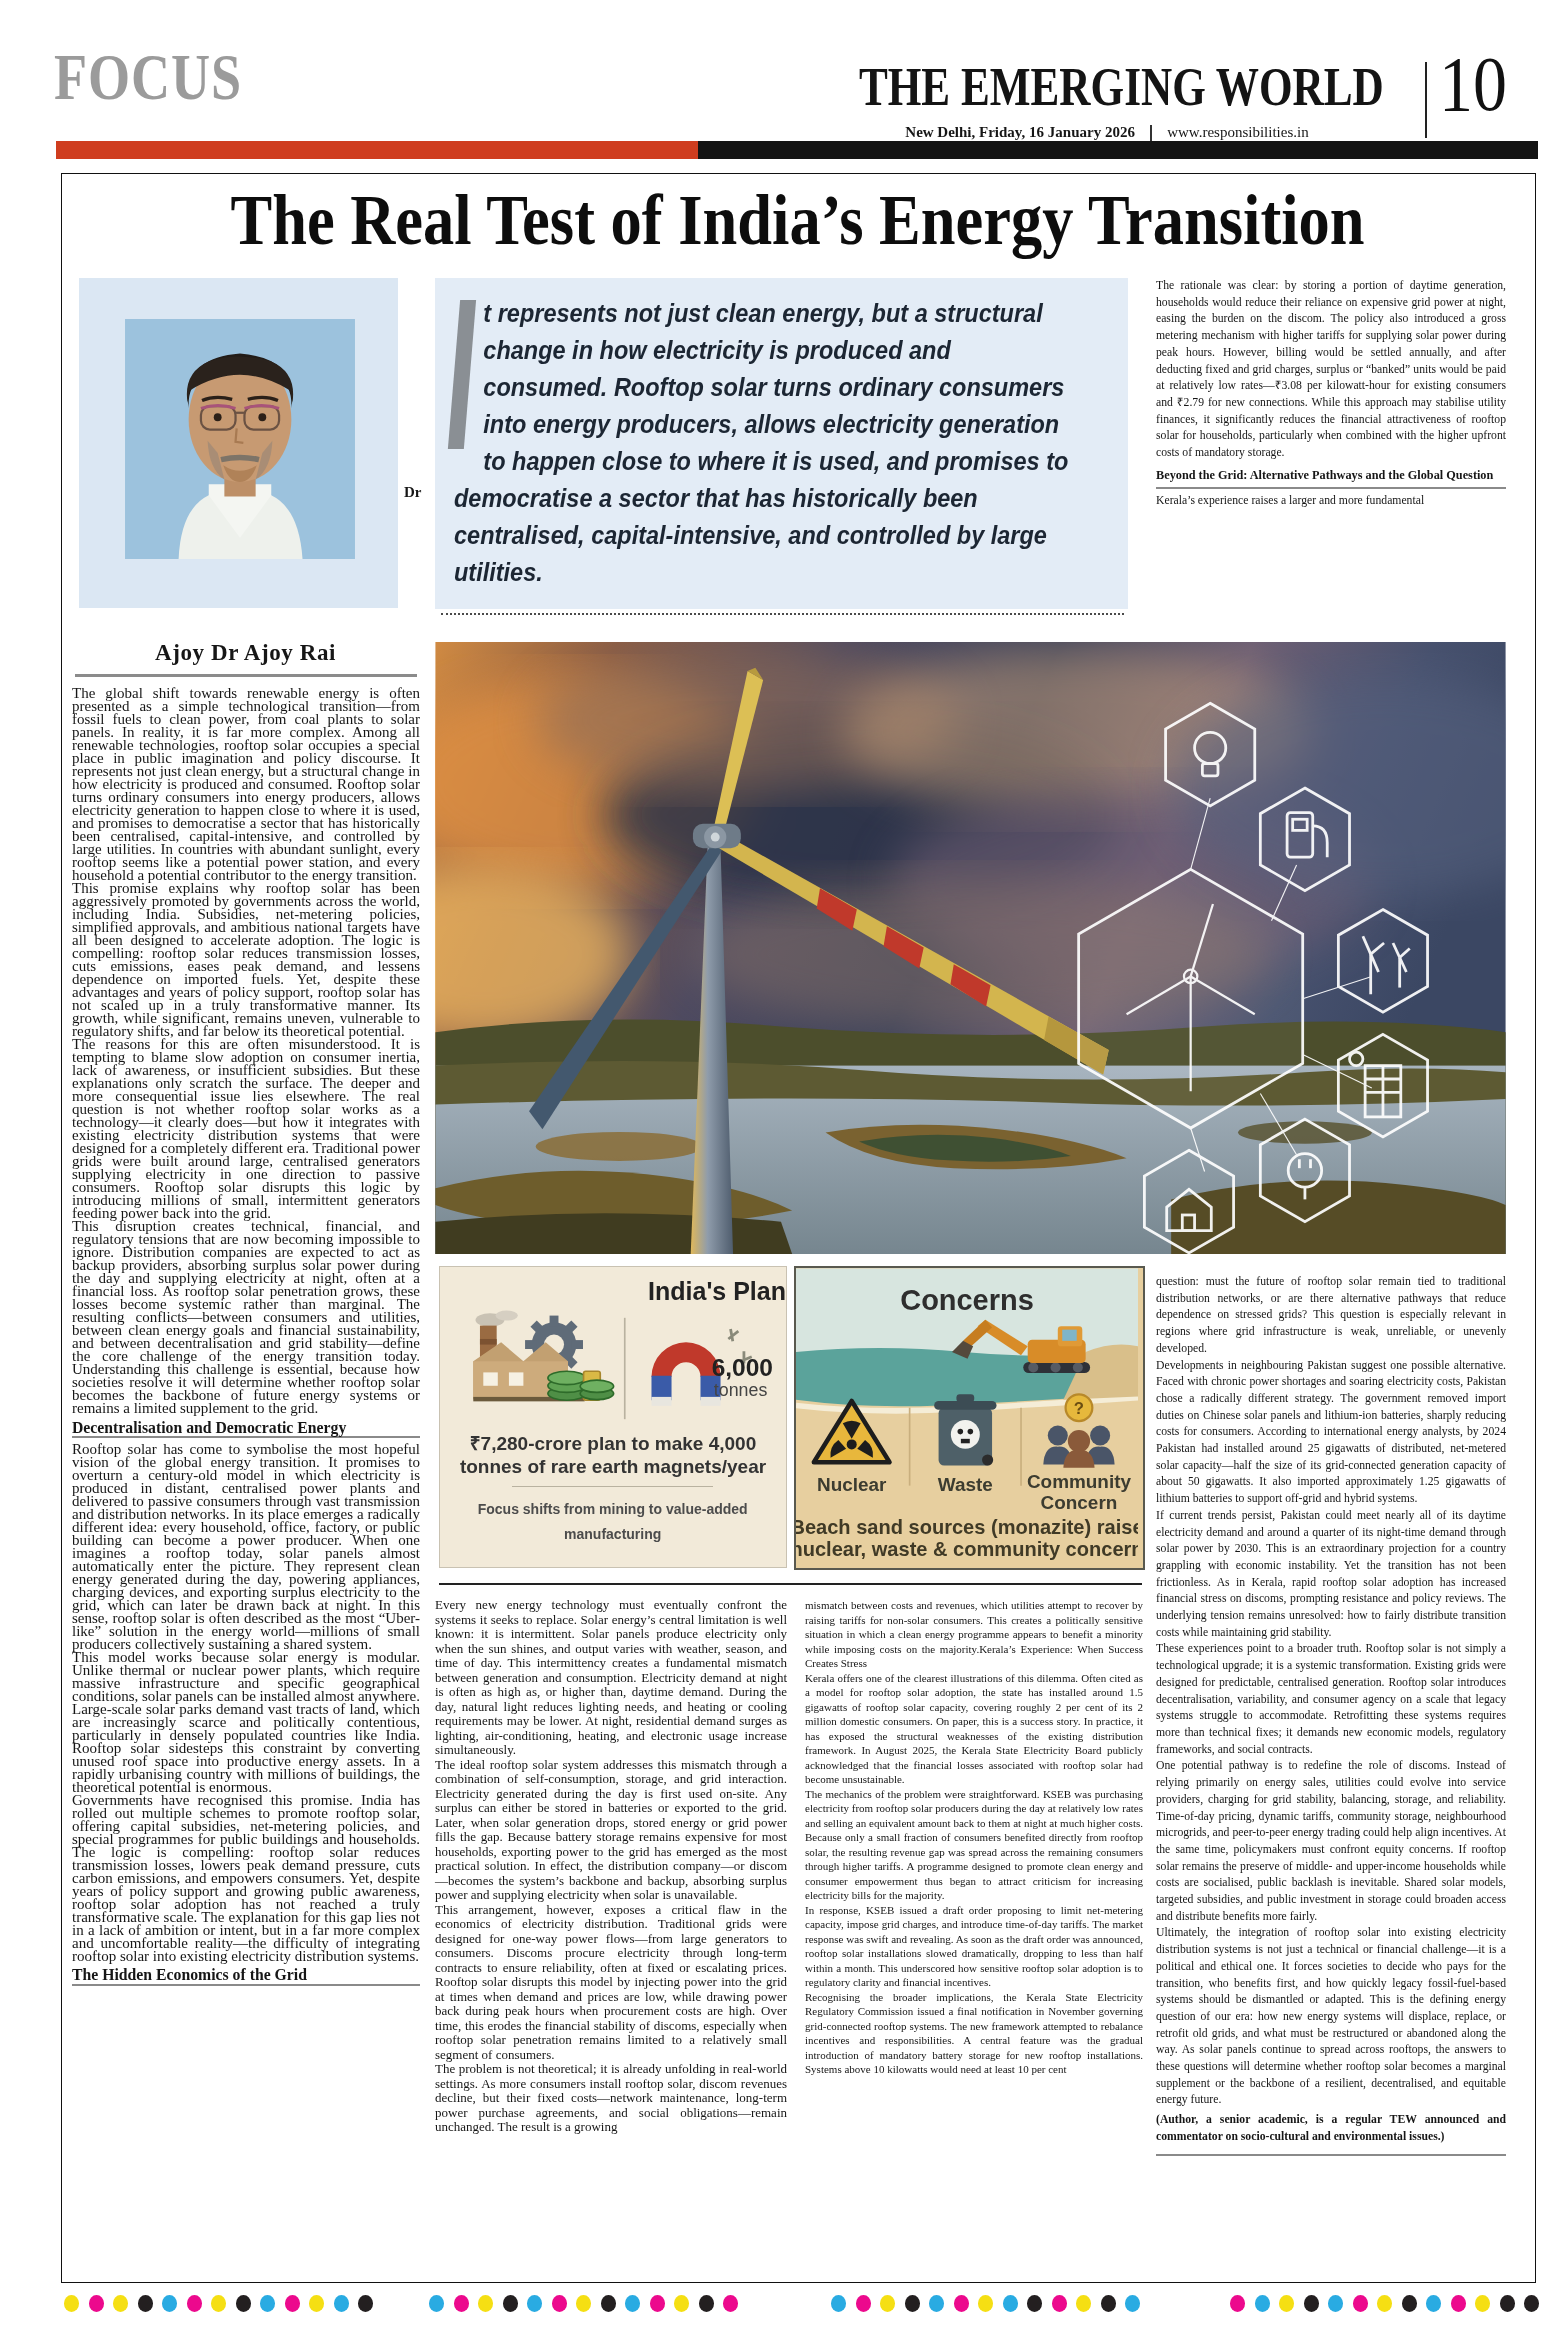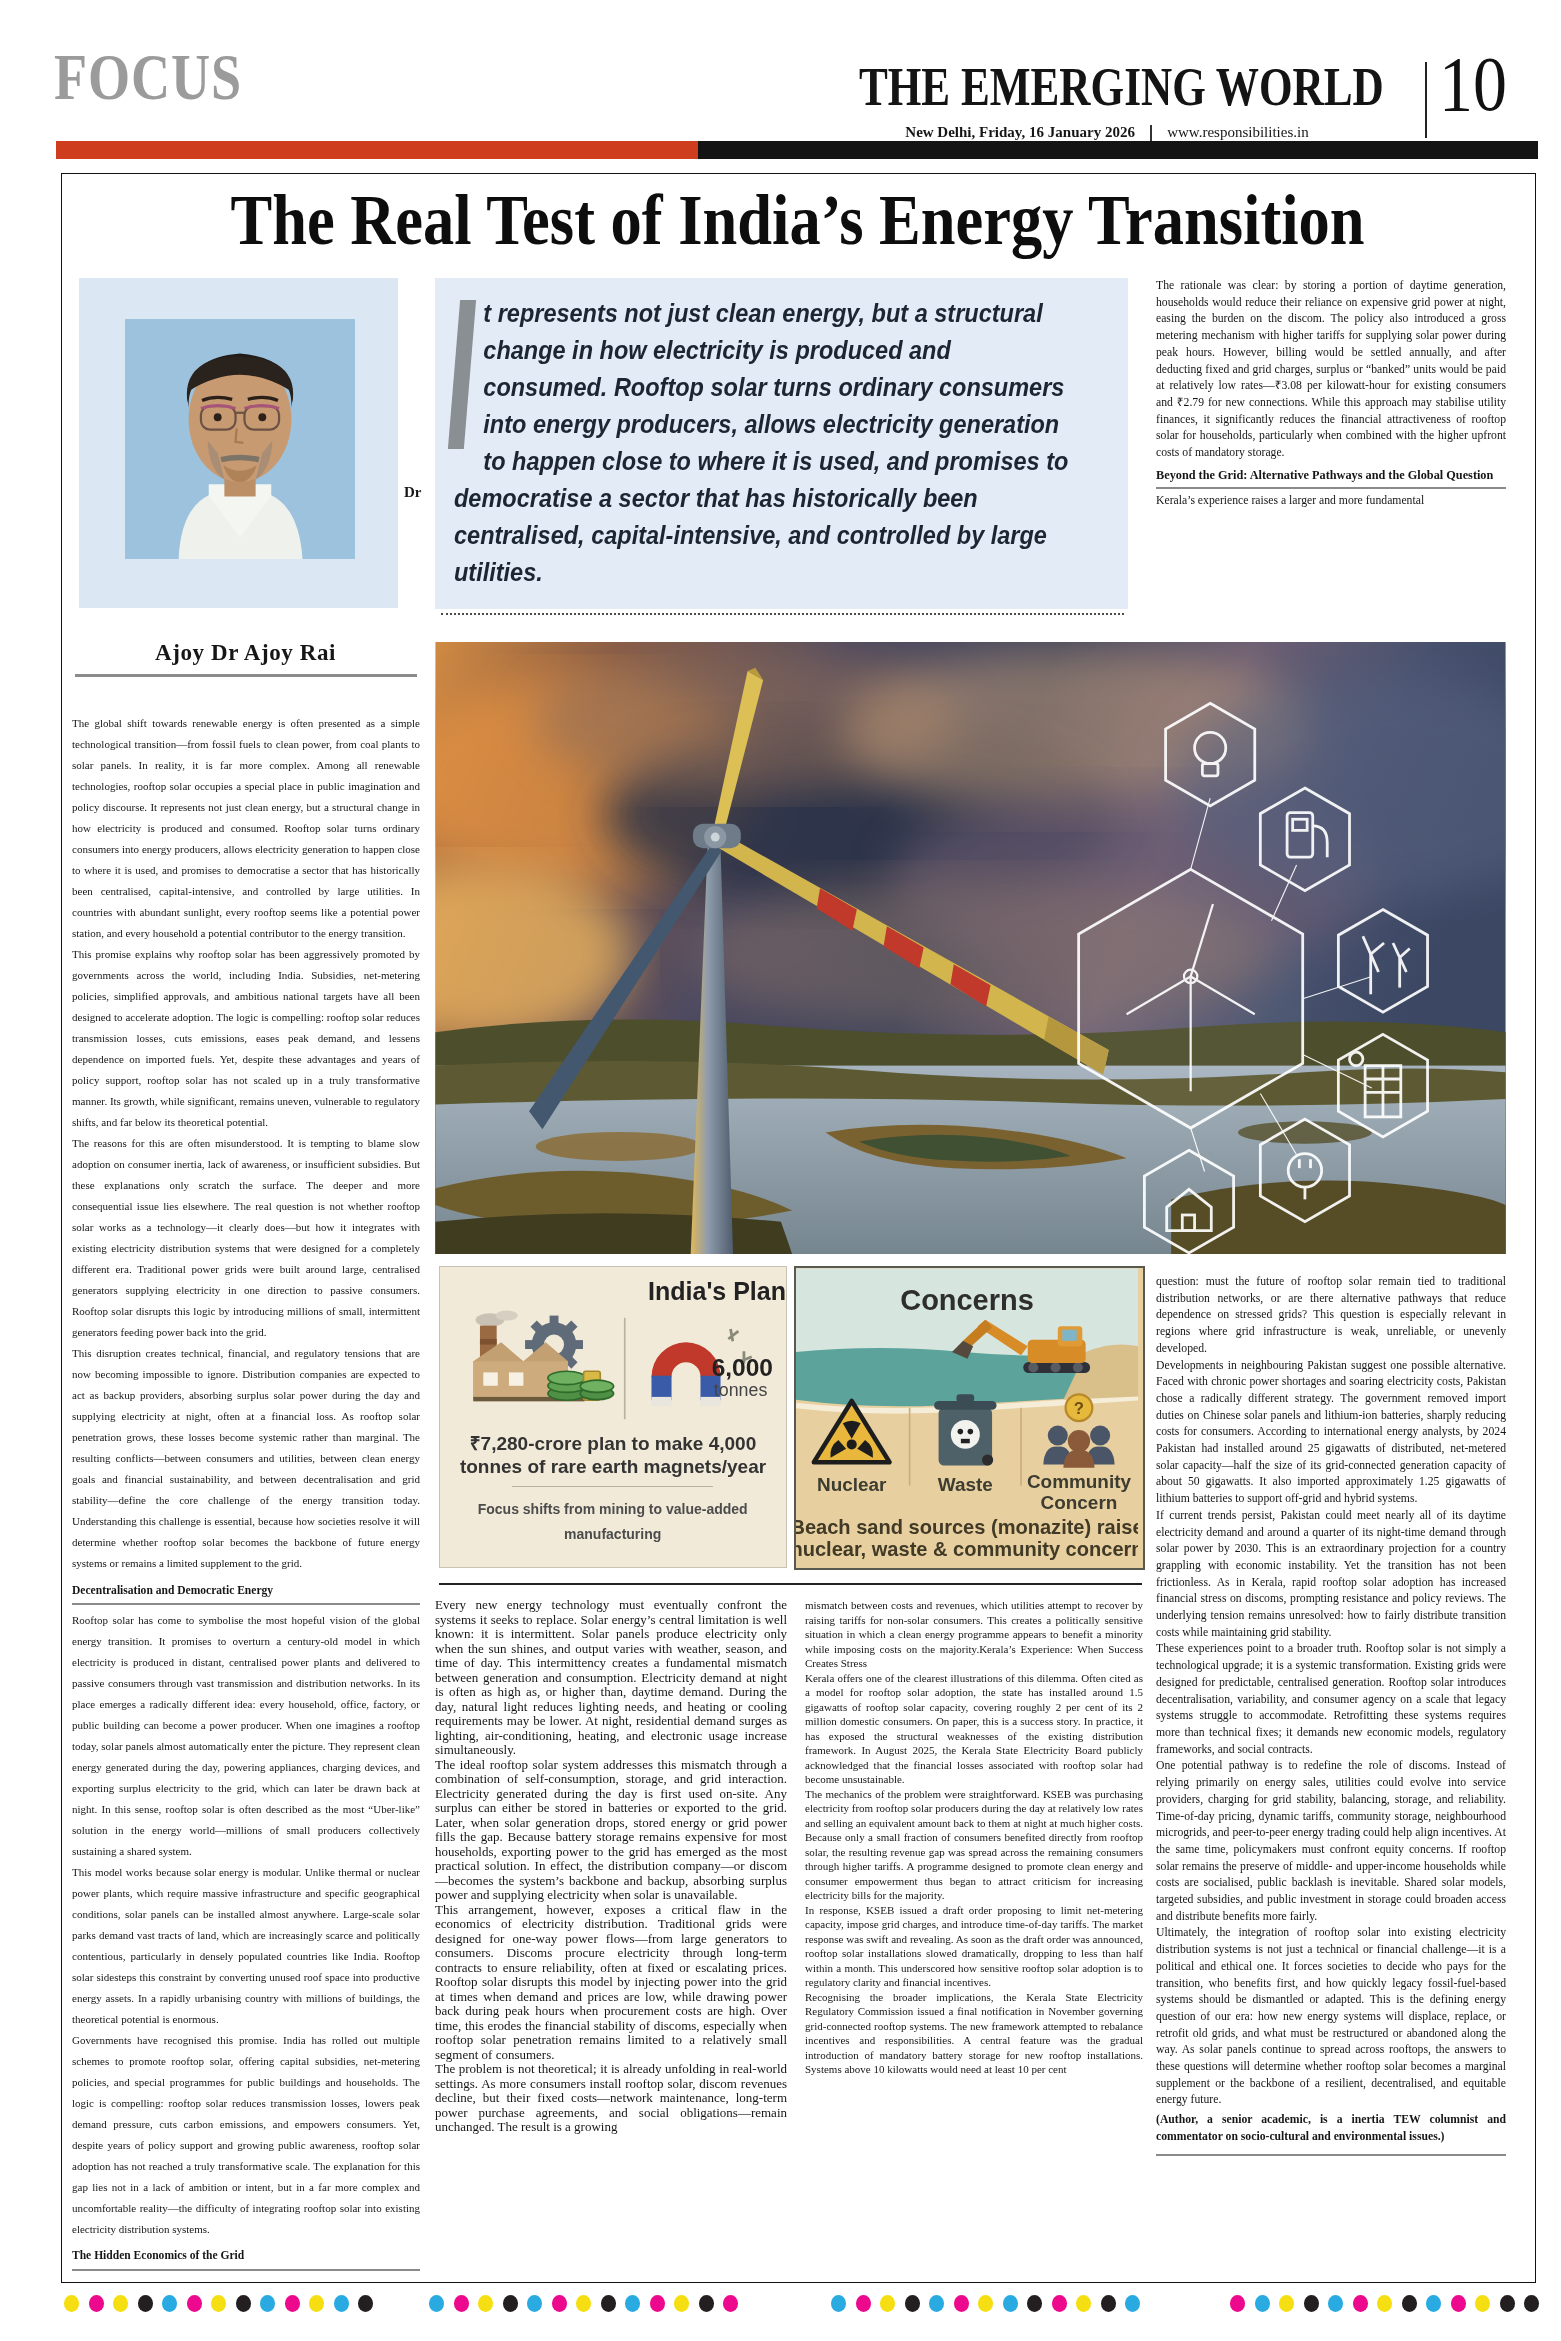--- a/index.html
+++ b/index.html
@@ -24,21 +24,21 @@
   .dr-label{left:404px;top:484px;font-size:15px;font-weight:bold;}
   .byline{left:72px;top:640px;width:347px;text-align:center;font-size:23px;font-weight:bold;letter-spacing:0.6px;}
   .byline-rule{left:75px;top:674px;width:342px;height:2.8px;background:#8b8b8b;}
   
   .quote-panel{left:435px;top:278px;width:693px;height:331px;background:#e3ecf6;}
   .quote-inner{position:absolute;left:19px;top:16.7px;width:658px;font-family:"Liberation Sans",sans-serif;font-weight:bold;font-style:italic;font-size:25px;line-height:37px;color:#1c2633;transform:scaleX(.94);transform-origin:left top;}
   .quote-bar{float:left;width:16.7px;height:149px;background:#8a8f94;margin:5.6px 14.5px 4.5px 0;transform:skewX(-5deg);}
   .quote-dotted{left:441px;top:613px;width:683px;border-top:2.8px dotted #4a4a4a;}
   
   .bodycol{position:absolute;text-align:justify;}
-  .col1{left:72px;top:713px;width:348px;font-size:11px;line-height:21px;}
+  .col1{left:72px;top:687px;width:348px;font-size:15px;line-height:13px;}
   .col2{left:435px;top:1598px;width:352px;font-size:13px;line-height:14.5px;}
   .col3{left:805px;top:1598px;width:338px;font-size:11px;line-height:14.5px;}
   .col4top{left:1156px;top:278px;width:350px;font-size:11.7px;line-height:16.7px;}
   .col4bot{left:1156px;top:1274px;width:350px;font-size:11.7px;line-height:16.7px;}
   .para{margin:0;}
   .subhead{margin:5.6px 0 4.5px 0;font-size:1.05em;font-weight:bold;border-bottom:2.2px solid #8a8a8a;padding-bottom:2.8px;}
   .note{font-weight:bold;margin-top:3.3px;border-bottom:2.8px solid #8a8a8a;padding-bottom:7.8px;}
   
   .photo{left:435px;top:642px;width:1071px;height:612px;overflow:hidden;}
   
@@ -135,21 +135,21 @@
     <h3 class="subhead">Beyond the Grid: Alternative Pathways and the Global Question</h3>
     <p class="para">Kerala’s experience raises a larger and more fundamental</p>
   </div>
 <div class="bodycol col4bot">
     <p class="para">question: must the future of rooftop solar remain tied to traditional distribution networks, or are there alternative pathways that reduce dependence on stressed grids? This question is especially relevant in regions where grid infrastructure is weak, unreliable, or unevenly developed.</p>
     <p class="para">Developments in neighbouring Pakistan suggest one possible alternative. Faced with chronic power shortages and soaring electricity costs, Pakistan chose a radically different strategy. The government removed import duties on Chinese solar panels and lithium-ion batteries, sharply reducing costs for consumers. According to international energy analysts, by 2024 Pakistan had installed around 25 gigawatts of distributed, net-metered solar capacity—half the size of its grid-connected generation capacity of about 50 gigawatts. It also imported approximately 1.25 gigawatts of lithium batteries to support off-grid and hybrid systems.</p>
     <p class="para">If current trends persist, Pakistan could meet nearly all of its daytime electricity demand and around a quarter of its night-time demand through solar power by 2030. This is an extraordinary projection for a country grappling with economic instability. Yet the transition has not been frictionless. As in Kerala, rapid rooftop solar adoption has increased financial stress on discoms, prompting resistance and policy reviews. The underlying tension remains unresolved: how to fairly distribute transition costs while maintaining grid stability.</p>
     <p class="para">These experiences point to a broader truth. Rooftop solar is not simply a technological upgrade; it is a systemic transformation. Existing grids were designed for predictable, centralised generation. Rooftop solar introduces decentralisation, variability, and consumer agency on a scale that legacy systems struggle to accommodate. Retrofitting these systems requires more than technical fixes; it demands new economic models, regulatory frameworks, and social contracts.</p>
     <p class="para">One potential pathway is to redefine the role of discoms. Instead of relying primarily on energy sales, utilities could evolve into service providers, charging for grid stability, balancing, storage, and reliability. Time-of-day pricing, dynamic tariffs, community storage, neighbourhood microgrids, and peer-to-peer energy trading could help align incentives. At the same time, policymakers must confront equity concerns. If rooftop solar remains the preserve of middle- and upper-income households while costs are socialised, public backlash is inevitable. Shared solar models, targeted subsidies, and public investment in storage could broaden access and distribute benefits more fairly.</p>
     <p class="para">Ultimately, the integration of rooftop solar into existing electricity distribution systems is not just a technical or financial challenge—it is a political and ethical one. It forces societies to decide who pays for the transition, who benefits first, and how quickly legacy fossil-fuel-based systems should be dismantled or adapted. This is the defining energy question of our era: how new energy systems will displace, replace, or retrofit old grids, and what must be restructured or abandoned along the way. As solar panels continue to spread across rooftops, the answers to these questions will determine whether rooftop solar becomes a marginal supplement or the backbone of a resilient, decentralised, and equitable energy future.</p>
-    <p class="para note">(Author, a senior academic, is a inertia TEW columnist and commentator on socio-cultural and environmental issues.)</p>
+    <p class="para note">(Author, a senior academic, is a regular TEW announced and commentator on socio-cultural and environmental issues.)</p>
   </div>
 
 <div class="abs photo">
 <svg width="1071" height="612" viewBox="0 0 1920 1098">
   <defs>
     <linearGradient id="sky" x1="0" y1="0" x2="1" y2="0.25">
       <stop offset="0" stop-color="#d08a42"></stop>
           <stop offset="0.16" stop-color="#8a5c44"></stop>
       <stop offset="0.36" stop-color="#4e4a60"></stop>
           <stop offset="0.55" stop-color="#3a415a"></stop>

